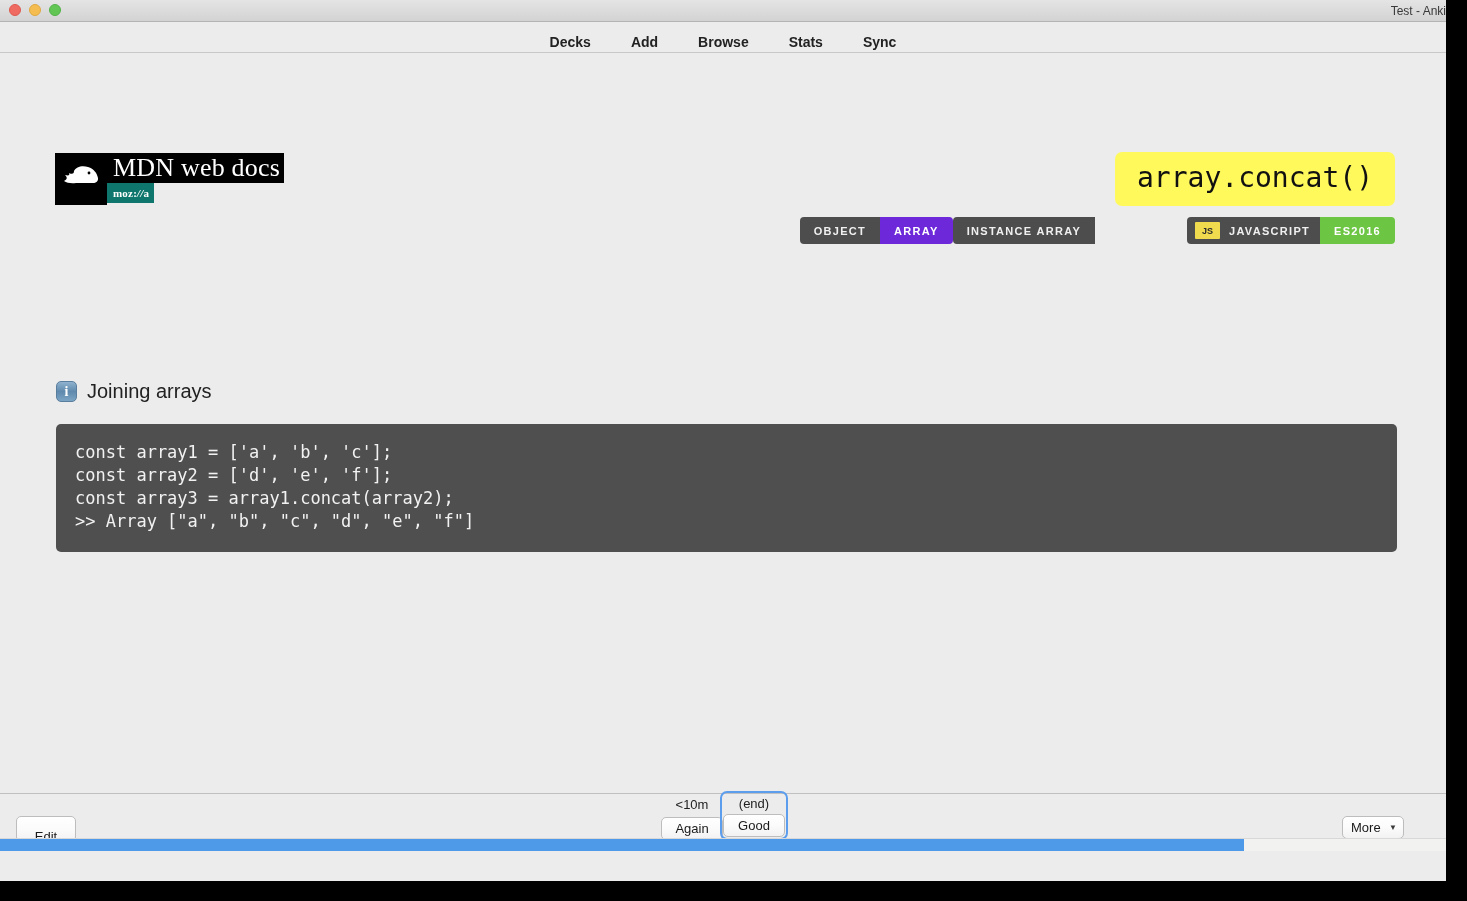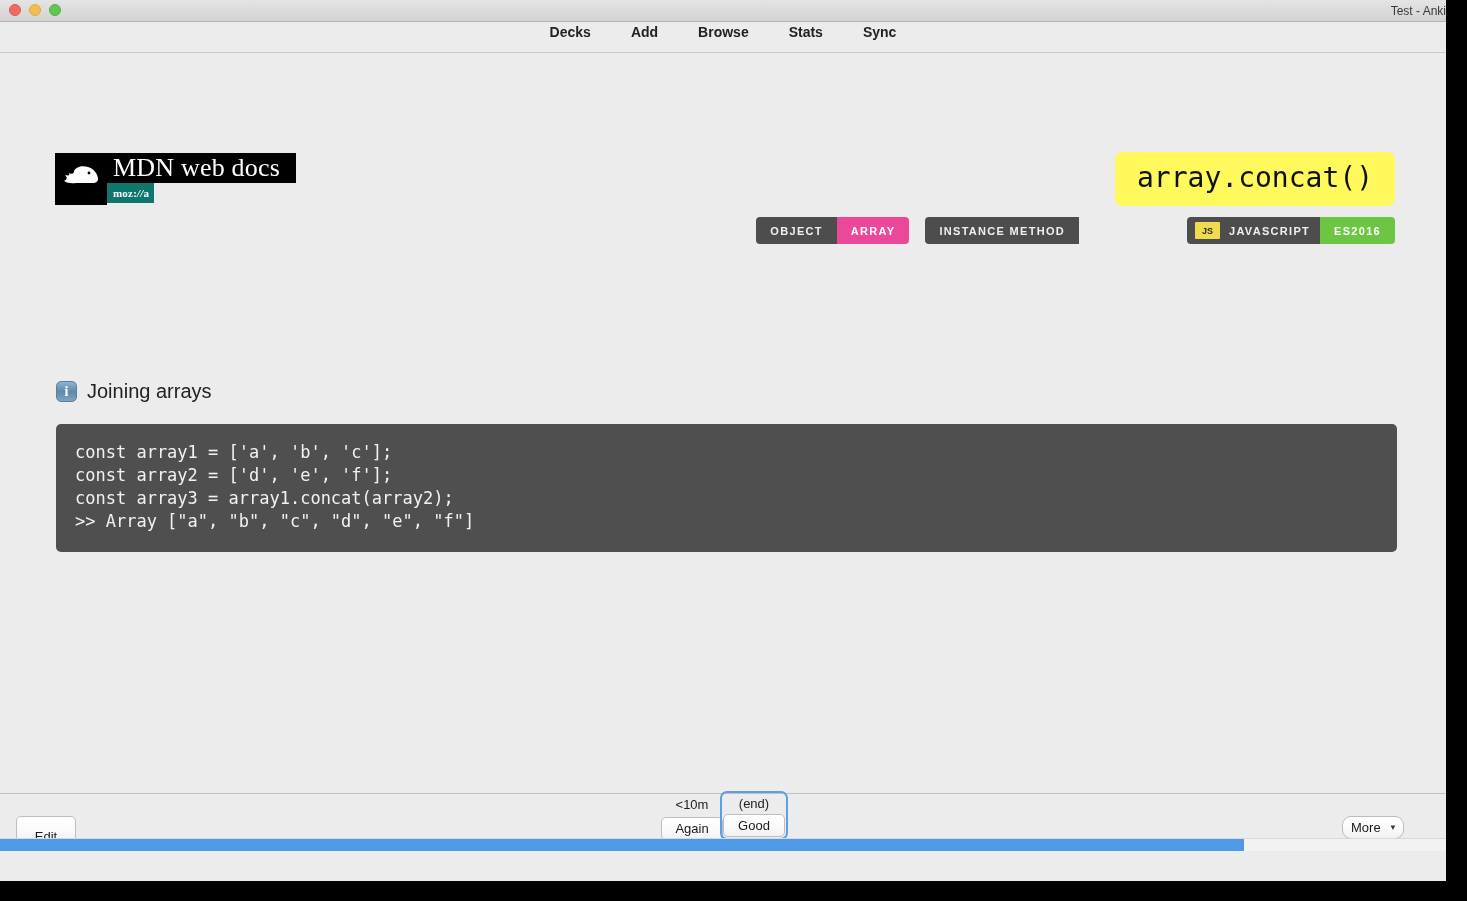--- a/index.html
+++ b/index.html
@@ -52,21 +52,21 @@
     line-height: 22px;
     color: #3a3a3a;
   }
 
   
   #navbar {
     height: 31px;
     background: #ececec;
     border-bottom: 1px solid #c8c8c8;
     display: flex;
-    align-items: flex-start;
+    align-items: flex-end;
     justify-content: center;
     gap: 32px;
   }
   .nav-item {
     font-size: 14px;
     font-weight: bold;
     color: #222;
     cursor: pointer;
     padding: 2px 4px;
   }
@@ -101,21 +101,21 @@
     display: flex;
     flex-direction: column;
     align-items: flex-start;
   }
   #mdn-title-text {
     background: #000;
     color: #fff;
     font-family: "Liberation Serif", serif;
     font-size: 26px;
     line-height: 30px;
-    padding: 0 16px 0 6px;
+    padding: 0 4px 0 6px;
     letter-spacing: 0.2px;
     white-space: nowrap;
   }
   #mdn-moz {
     background: #0f766e;
     color: #fff;
     font-family: "Liberation Serif", serif;
     font-weight: bold;
     font-size: 11px;
     line-height: 20px;
@@ -139,40 +139,40 @@
     color: #111;
     white-space: nowrap;
   }
 
   
   #tag-row {
     position: absolute;
     right: 51px;
     top: 164px;
     display: flex;
-    gap: 16px;
+    gap: 0;
     align-items: stretch;
   }
   .tag-group {
     display: flex;
     border-radius: 4px;
     overflow: hidden;
     height: 27px;
   }
   .tag {
     display: flex;
     align-items: center;
     font-size: 11px;
     font-weight: bold;
     letter-spacing: 1.3px;
     padding: 0 14px;
     white-space: nowrap;
   }
   .tag-dark   { background: #4d4d4d; color: #f0f0f0; }
-  .tag-blue   { background: #ec4899; color: #ffffff; }
+  .tag-blue   { background: #6d28d9; color: #ffffff; }
   .tag-purple { background: #8a46f0; color: #ffffff; margin-top: 36px; }
   .tag-green  { background: #6cc644; color: #ffffff; }
   .tag-js {
     padding-left: 8px;
     padding-right: 10px;
   }
   #js-icon {
     width: 25px;
     height: 17px;
     background: #f0db4f;
@@ -263,21 +263,20 @@
   #more-button {
     position: absolute;
     right: 42px;
     top: 22px;
     width: 62px;
     height: 23px;
     padding: 0 6px 0 8px;
     display: flex;
     align-items: center;
     justify-content: space-between;
-    border-radius: 9px;
   }
   #more-caret {
     font-size: 8px;
     color: #3a3a3a;
     line-height: 1;
   }
 
   #answer-buttons {
     position: absolute;
     left: 50%;
@@ -366,21 +365,21 @@
     </div>
 
     <div id="title-chip">array.concat()</div>
 
     <div id="tag-row">
       <div class="tag-group">
         <span class="tag tag-dark">OBJECT</span>
         <span class="tag tag-blue">ARRAY</span>
       </div>
       <div class="tag-group">
-        <span class="tag tag-dark">INSTANCE METHOD</span>
+        <span class="tag tag-dark">INSTANCE ARRAY</span>
         <span class="tag tag-purple">CONCAT()</span>
       </div>
       <div class="tag-group">
         <span class="tag tag-dark tag-js">
             <span id="js-icon">JS</span>
             <span>JAVASCRIPT</span>
           </span>
         <span class="tag tag-green">ES2016</span>
       </div>
     </div>

